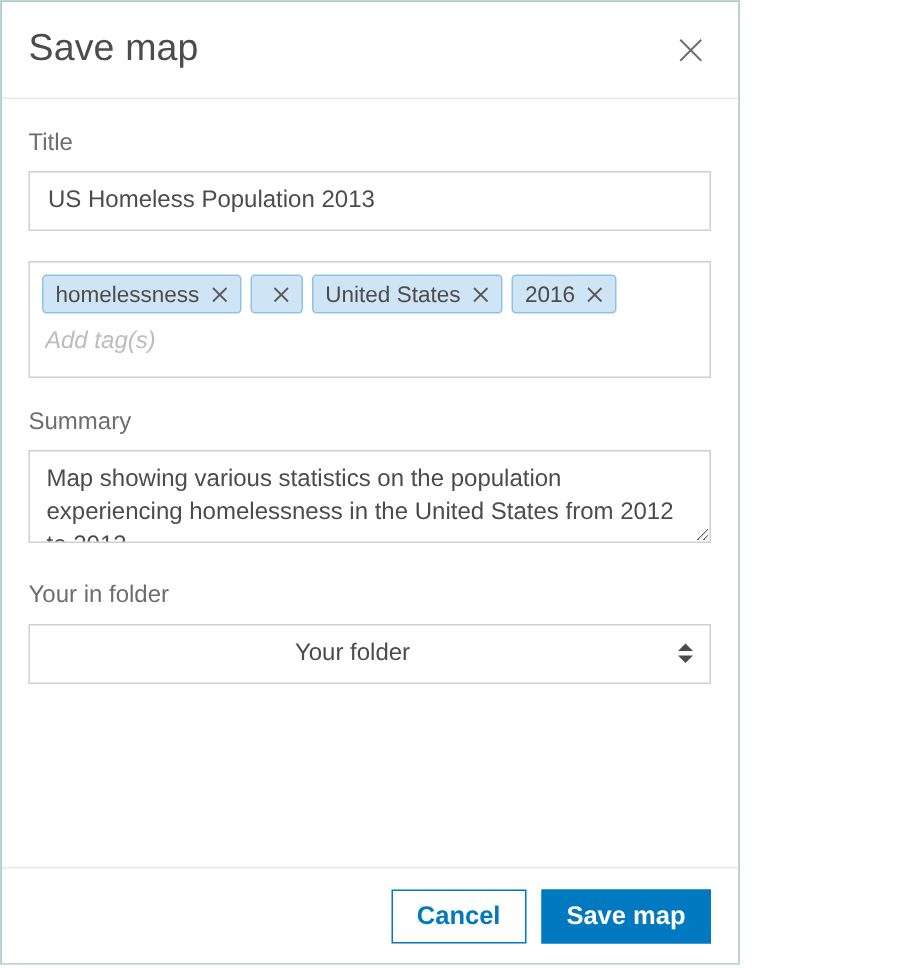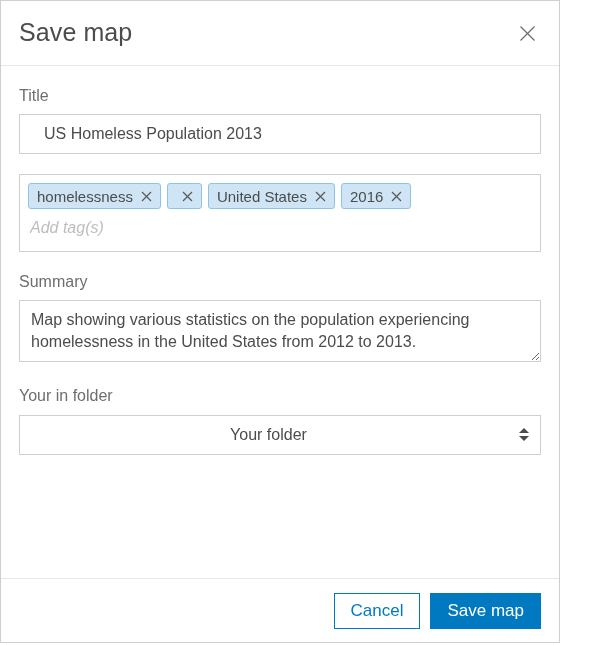--- a/index.html
+++ b/index.html
@@ -7,21 +7,21 @@
     padding: 0;
     background: #ffffff;
   }
   body {
     font-family: "Liberation Sans", sans-serif;
     -webkit-font-smoothing: antialiased;
   }
 
   .dialog {
     position: relative;
-    width: 560px;
+    width: 493px;
     height: 643px;
     margin: 0;
     box-sizing: border-box;
     border: 1px solid #cfcfcf;
     background: #14b8a6;
     display: flex;
     flex-direction: column;
     overflow: hidden;
   }
 
@@ -76,21 +76,21 @@
 
   .text-input {
     box-sizing: border-box;
     width: 100%;
     height: 40px;
     border: 1px solid #cfcfcf;
     background: #ffffff;
     font-family: "Liberation Sans", sans-serif;
     font-size: 16px;
     color: #4c4c4c;
-    padding: 0 24px;
+    padding: 0 12px;
     border-radius: 0;
     outline: none;
   }
   .text-input::placeholder { color: #b4b4b4; }
 
   
   .tags-box {
     box-sizing: border-box;
     width: 100%;
     min-height: 78px;
@@ -223,21 +223,21 @@
     padding: 0 18px;
     gap: 10px;
   }
   .btn {
     box-sizing: border-box;
     height: 36px;
     min-width: 82px;
     padding: 0 16px;
     font-family: "Liberation Sans", sans-serif;
     font-size: 17px;
-    font-weight: 400;
+    font-weight: 700;
     border-radius: 0;
     cursor: pointer;
     line-height: 1;
   }
   .btn-secondary {
     background: #ffffff;
     border: 1px solid #0079c1;
     color: #0079c1;
   }
   .btn-primary {

